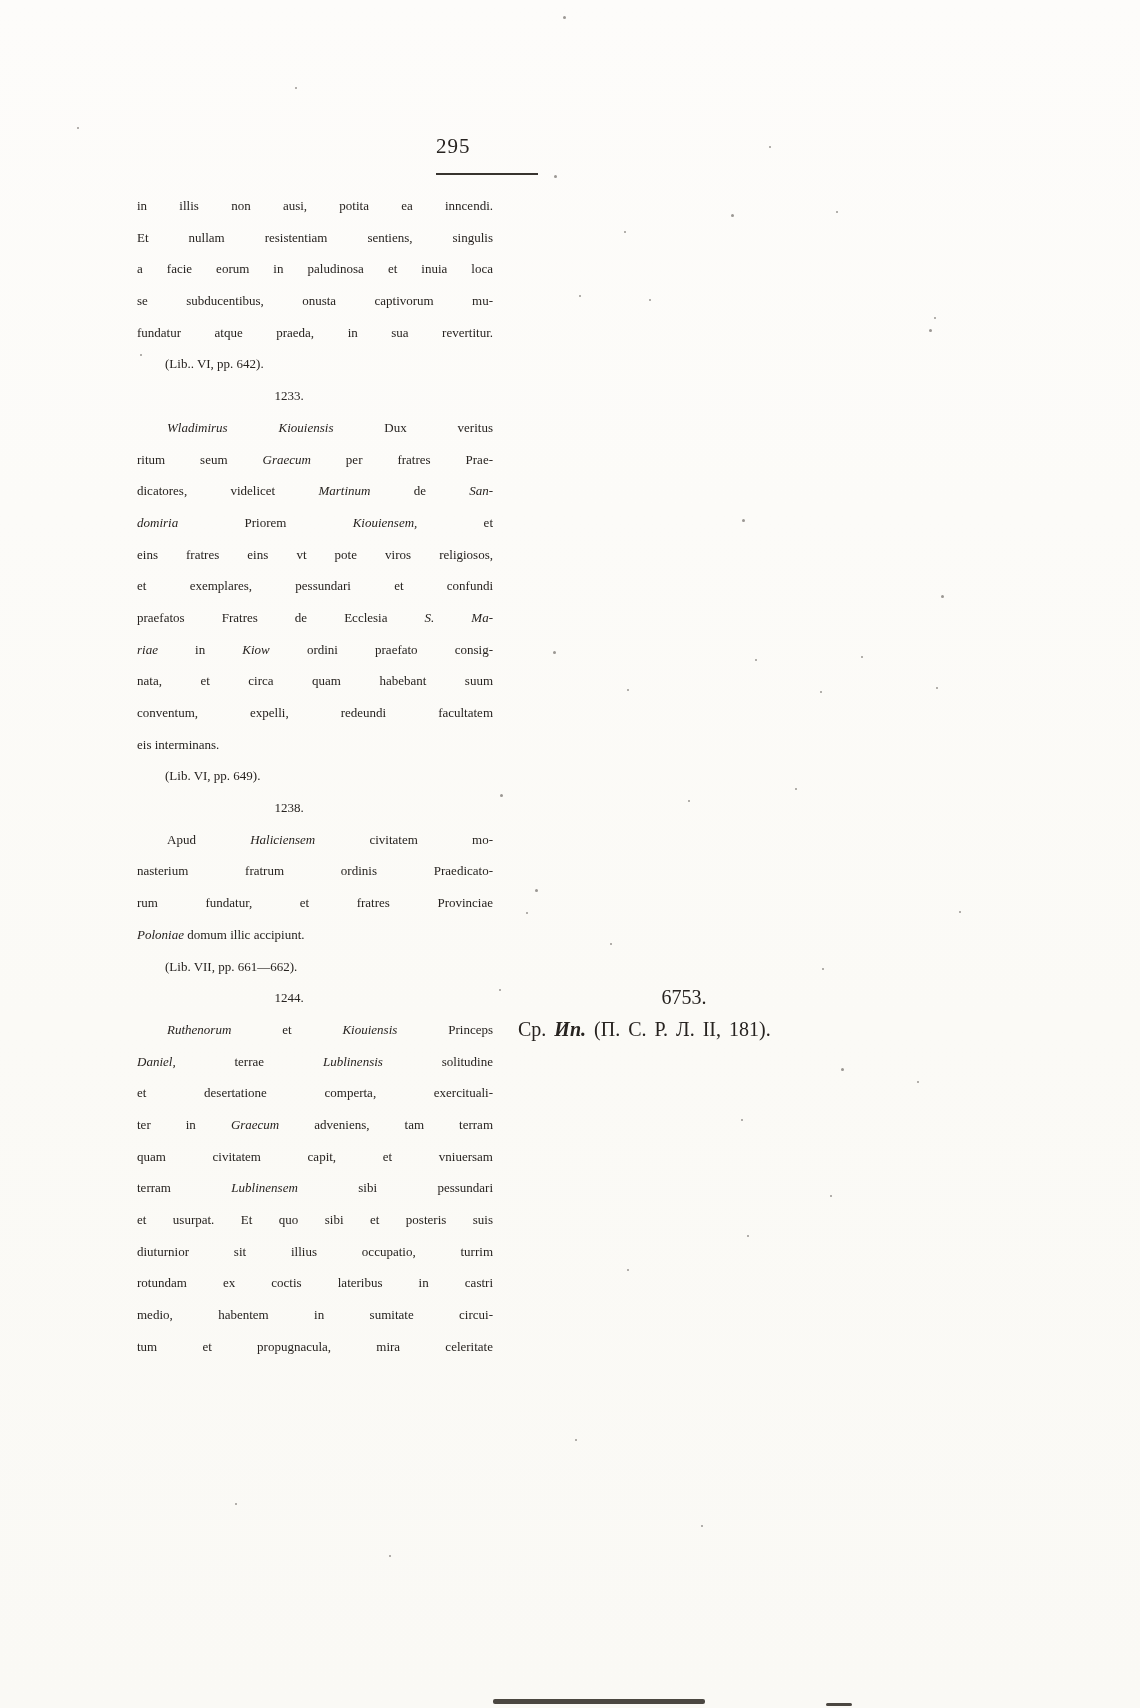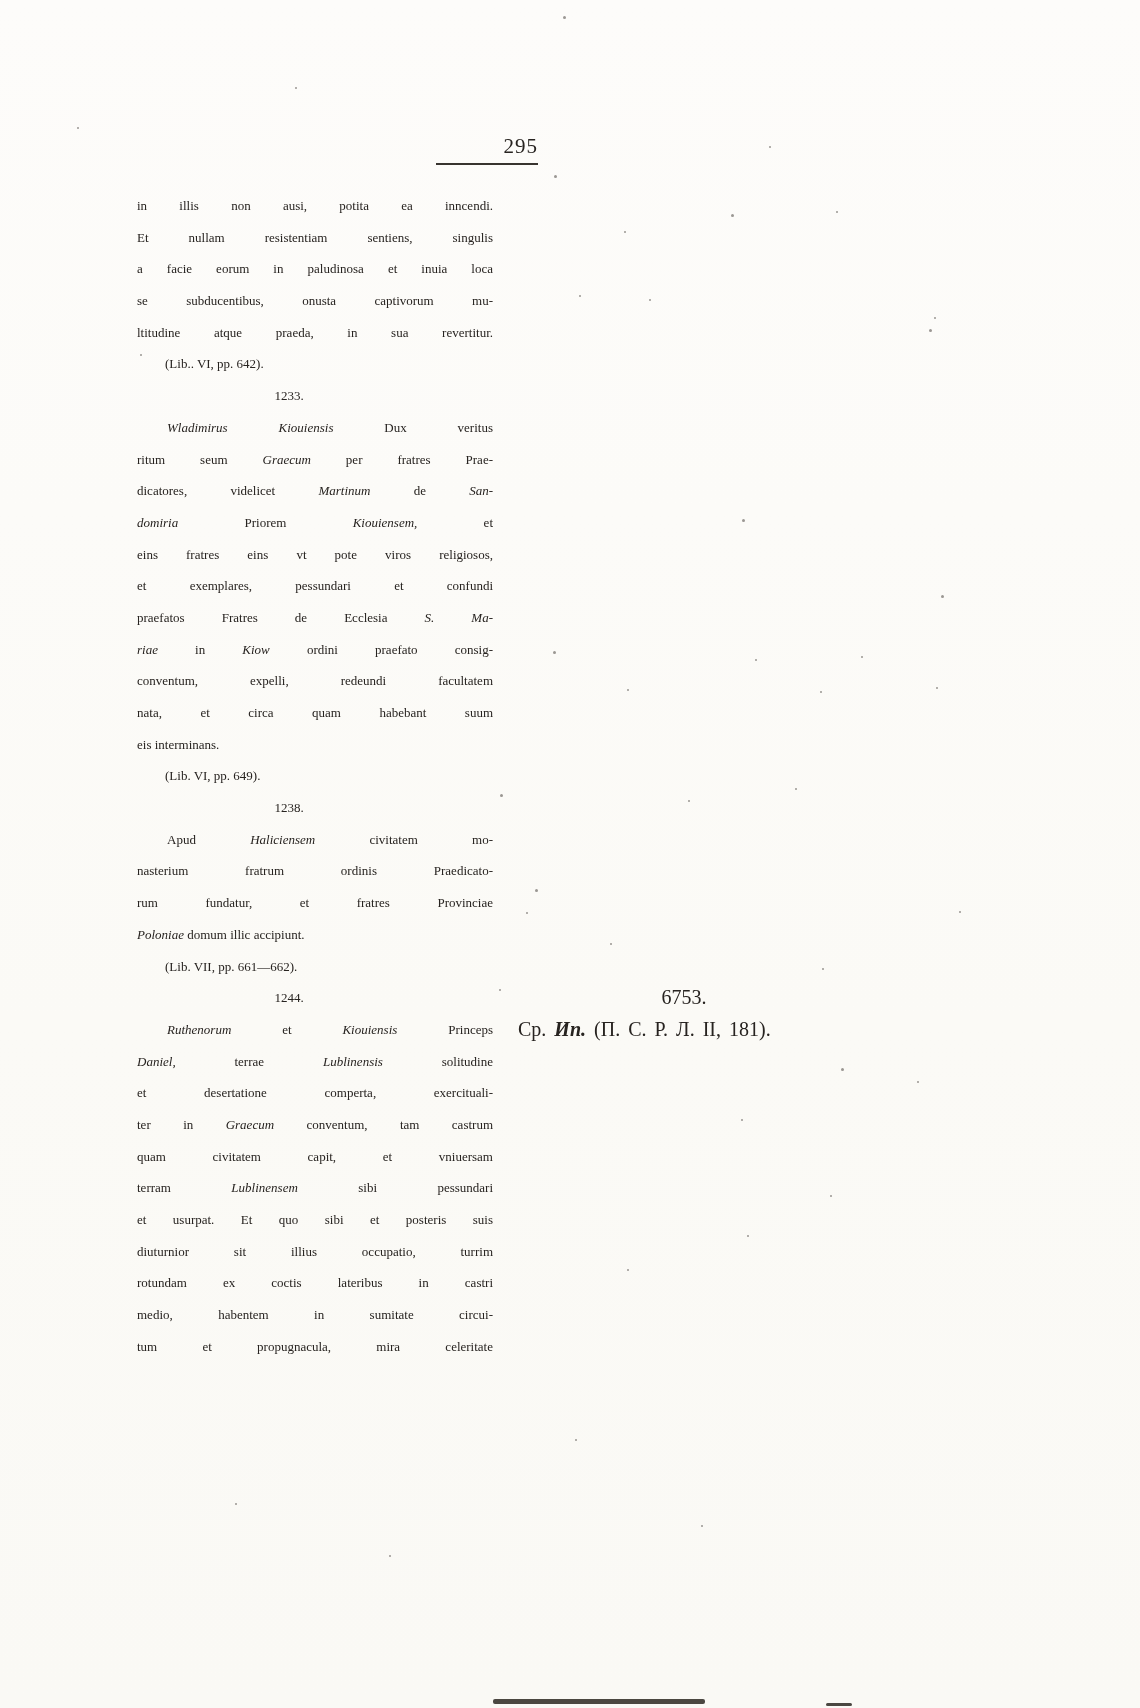--- a/index.html
+++ b/index.html
@@ -9,24 +9,24 @@
     width: 1140px;
     height: 1708px;
     background: linear-gradient(180deg, #fdfcfa 0%, #fbfaf6 60%, #faf9f5 100%);
     font-family: "Liberation Serif", "DejaVu Serif", serif;
     color: #272320;
     overflow: hidden;
   }
   .pagenum {
     position: absolute;
     left: 436px; top: 134px; width: 102px;
-    text-align: right;
+    text-align: left;
     font-size: 21px;
     letter-spacing: 1px;
-    padding-bottom: 4px;
+    padding-bottom: 14px;
     border-bottom: 2px solid #38342f;
   }
   .col-left {
     position: absolute;
     left: 137px; top: 190px; width: 356px;
     font-size: 13px;
     line-height: 31.7px;
   }
   .col-right {
     position: absolute;
@@ -51,52 +51,52 @@
 <body>
 
 <div class="page">
   <div class="pagenum">295</div>
   <div class="col-left">
       <div class="para">
         <div class="line fill"><span>in illis non ausi, potita ea inncendi.</span></div>
         <div class="line fill"><span>Et nullam resistentiam sentiens, singulis</span></div>
         <div class="line fill"><span>a facie eorum in paludinosa et inuia loca</span></div>
         <div class="line fill"><span>se subducentibus, onusta captivorum mu-</span></div>
-        <div class="line fill"><span>ltitudine atque praeda, in sua revertitur.</span></div>
+        <div class="line fill"><span>fundatur atque praeda, in sua revertitur.</span></div>
       </div>
       <div class="cite">(Lib.. VI, pp. 642).</div>
       <div class="heading">1233.</div>
       <div class="para">
         <div class="line fill ind"><span class="it">Wladimirus Kiouiensis</span><span> Dux veritus</span></div>
         <div class="line fill"><span>ritum seum </span><span class="it">Graecum</span><span> per fratres Prae-</span></div>
         <div class="line fill"><span>dicatores, videlicet </span><span class="it">Martinum</span><span> de </span><span class="it">San-</span></div>
         <div class="line fill"><span class="it">domiria</span><span> Priorem </span><span class="it">Kiouiensem,</span><span> et</span></div>
         <div class="line fill"><span>eins fratres eins vt pote viros religiosos,</span></div>
         <div class="line fill"><span>et exemplares, pessundari et confundi</span></div>
         <div class="line fill"><span>praefatos Fratres de Ecclesia </span><span class="it">S. Ma-</span></div>
         <div class="line fill"><span class="it">riae</span><span> in </span><span class="it">Kiow</span><span> ordini praefato consig-</span></div>
+        <div class="line fill"><span>nata, et circa quam habebant suum</span></div>
         <div class="line fill"><span>conventum, expelli, redeundi facultatem</span></div>
-        <div class="line fill"><span>nata, et circa quam habebant suum</span></div>
         <div class="line"><span>eis interminans.</span></div>
       </div>
       <div class="cite">(Lib. VI, pp. 649).</div>
       <div class="heading">1238.</div>
       <div class="para">
         <div class="line fill ind"><span>Apud </span><span class="it">Haliciensem</span><span> civitatem mo-</span></div>
         <div class="line fill"><span>nasterium fratrum ordinis Praedicato-</span></div>
         <div class="line fill"><span>rum fundatur, et fratres Provinciae</span></div>
         <div class="line"><span class="it">Poloniae</span><span> domum illic accipiunt.</span></div>
       </div>
       <div class="cite">(Lib. VII, pp. 661—662).</div>
       <div class="heading">1244.</div>
       <div class="para">
         <div class="line fill ind"><span class="it">Ruthenorum</span><span> et </span><span class="it">Kiouiensis</span><span> Princeps</span></div>
         <div class="line fill"><span class="it">Daniel,</span><span> terrae </span><span class="it">Lublinensis</span><span> solitudine</span></div>
         <div class="line fill"><span>et desertatione comperta, exercituali-</span></div>
-        <div class="line fill"><span>ter in </span><span class="it">Graecum</span><span> conventum, tam castrum</span></div>
+        <div class="line fill"><span>ter in </span><span class="it">Graecum</span><span> adveniens, tam terram</span></div>
         <div class="line fill"><span>quam civitatem capit, et vniuersam</span></div>
         <div class="line fill"><span>terram </span><span class="it">Lublinensem</span><span> sibi pessundari</span></div>
         <div class="line fill"><span>et usurpat. Et quo sibi et posteris suis</span></div>
         <div class="line fill"><span>diuturnior sit illius occupatio, turrim</span></div>
         <div class="line fill"><span>rotundam ex coctis lateribus in castri</span></div>
         <div class="line fill"><span>medio, habentem in sumitate circui-</span></div>
         <div class="line fill"><span>tum et propugnacula, mira celeritate</span></div>
       </div>
     </div>
   <div class="col-right">

